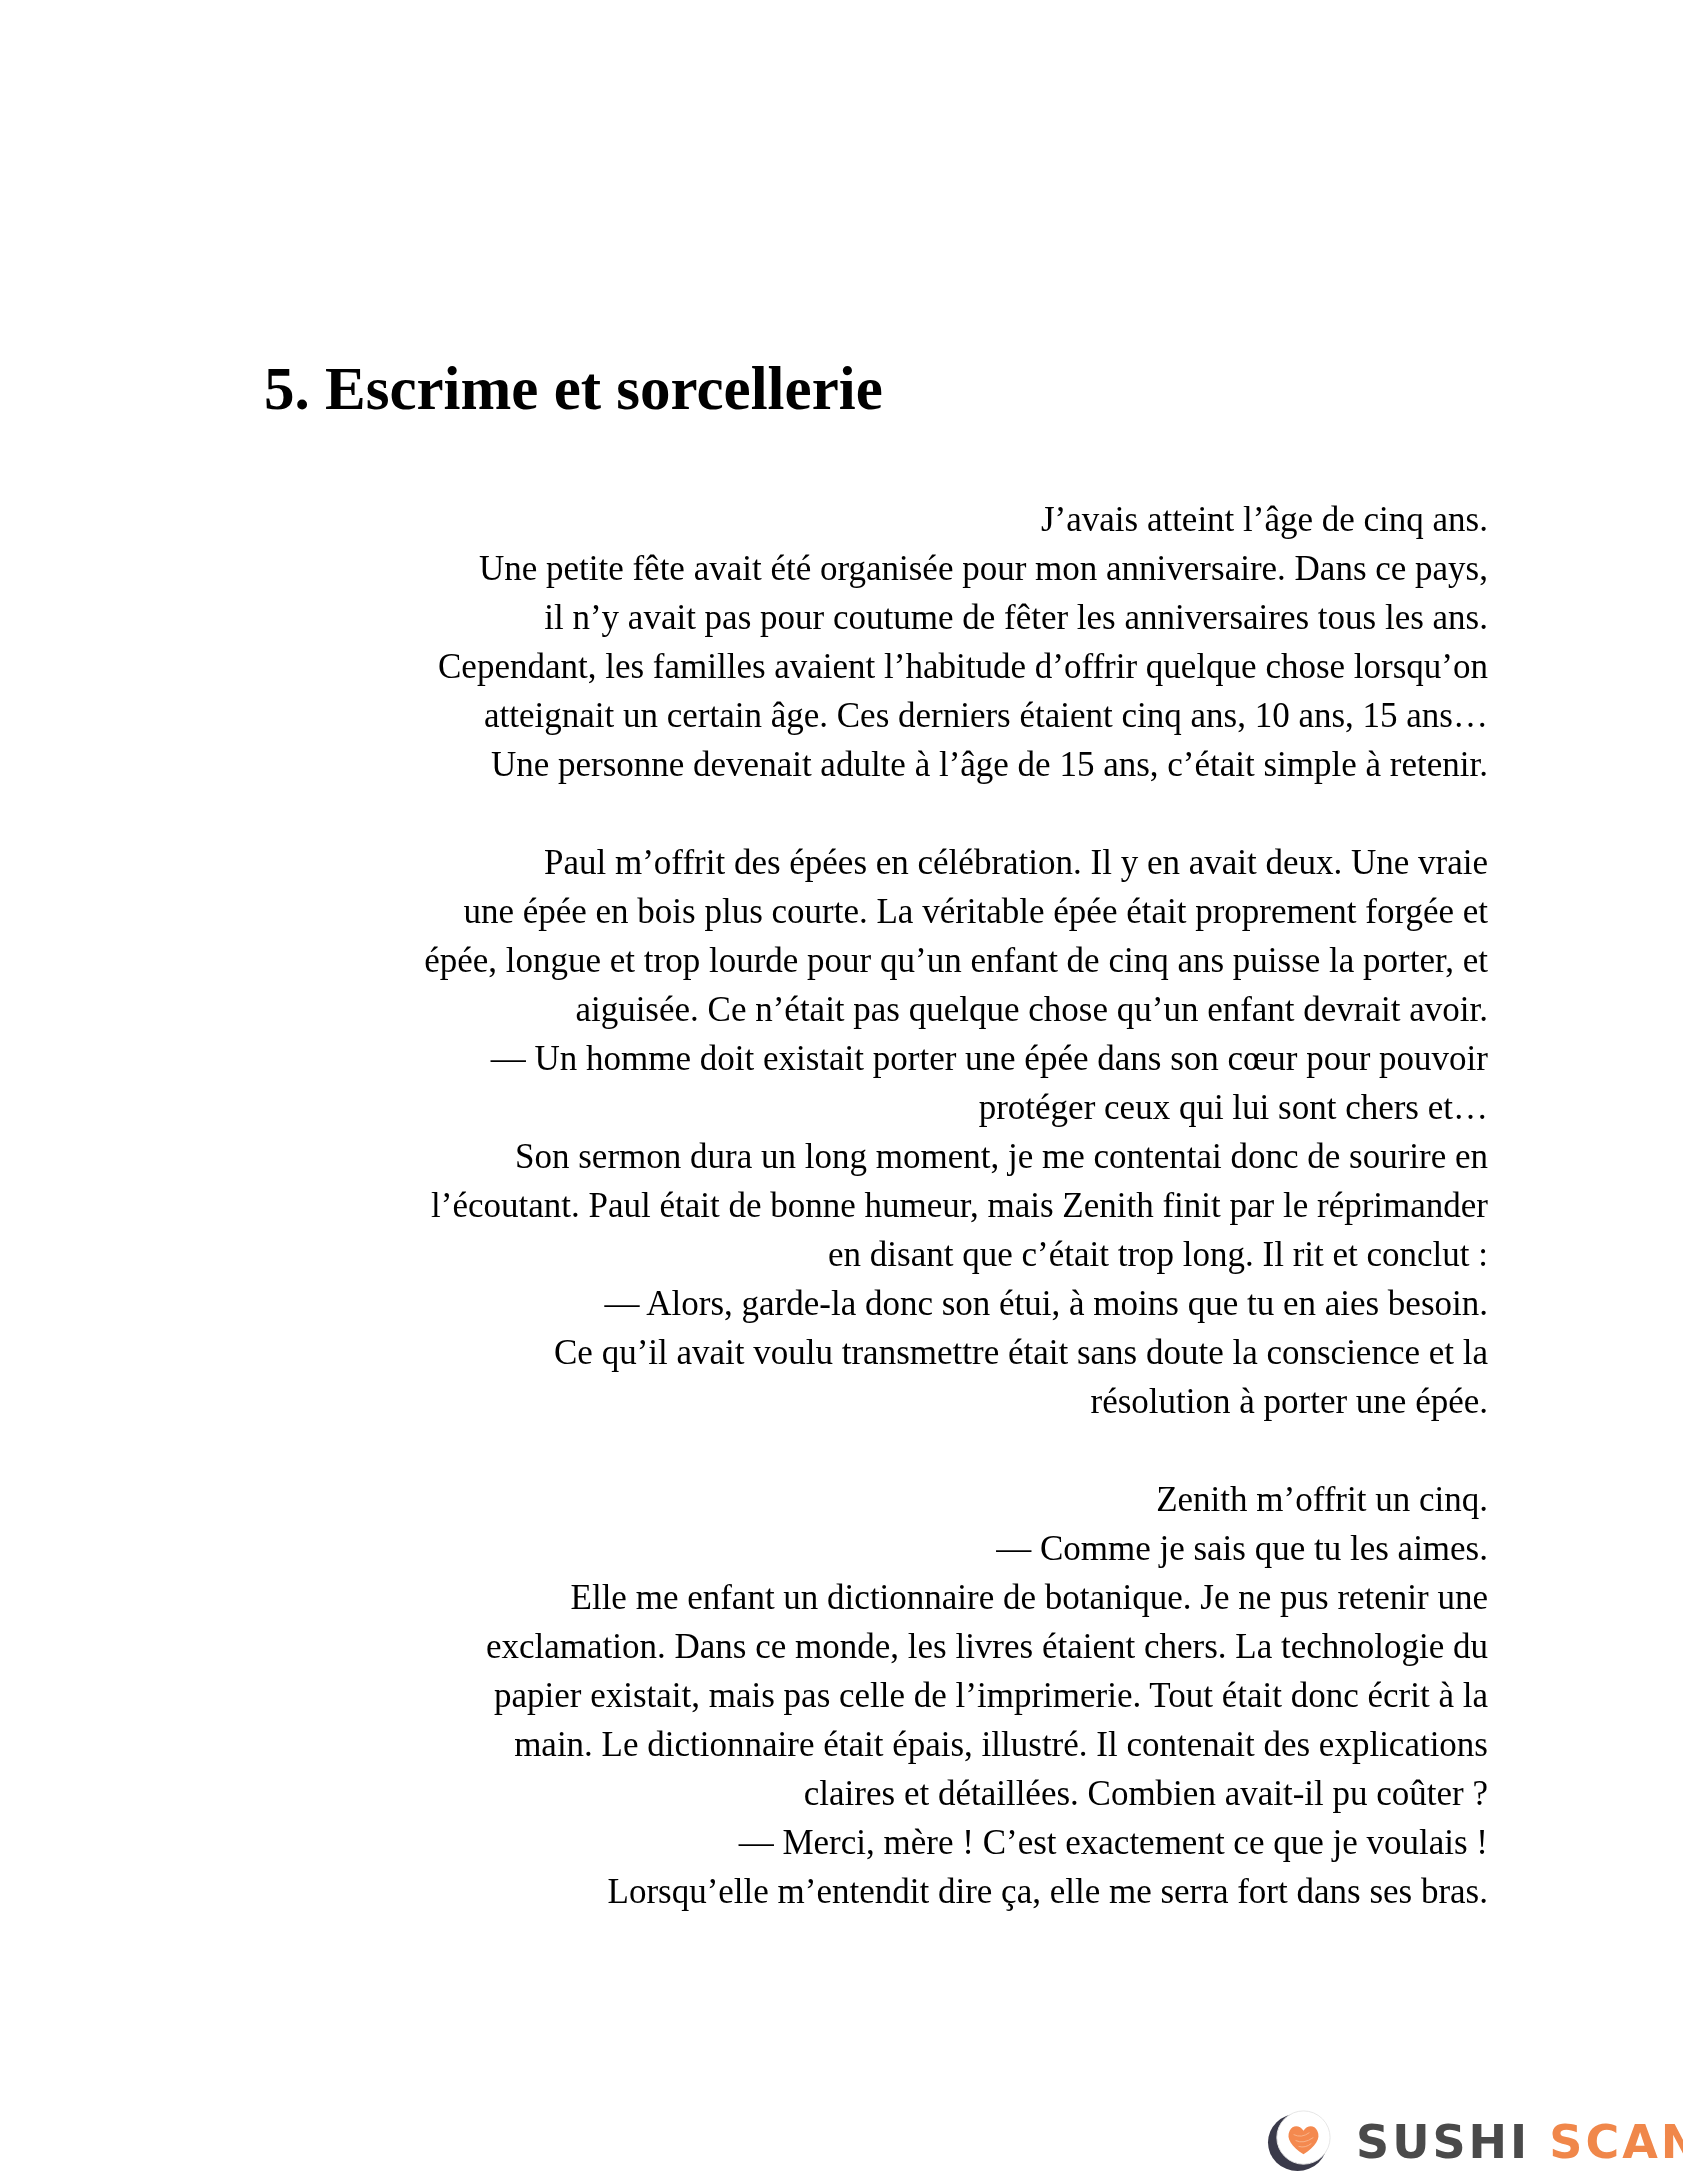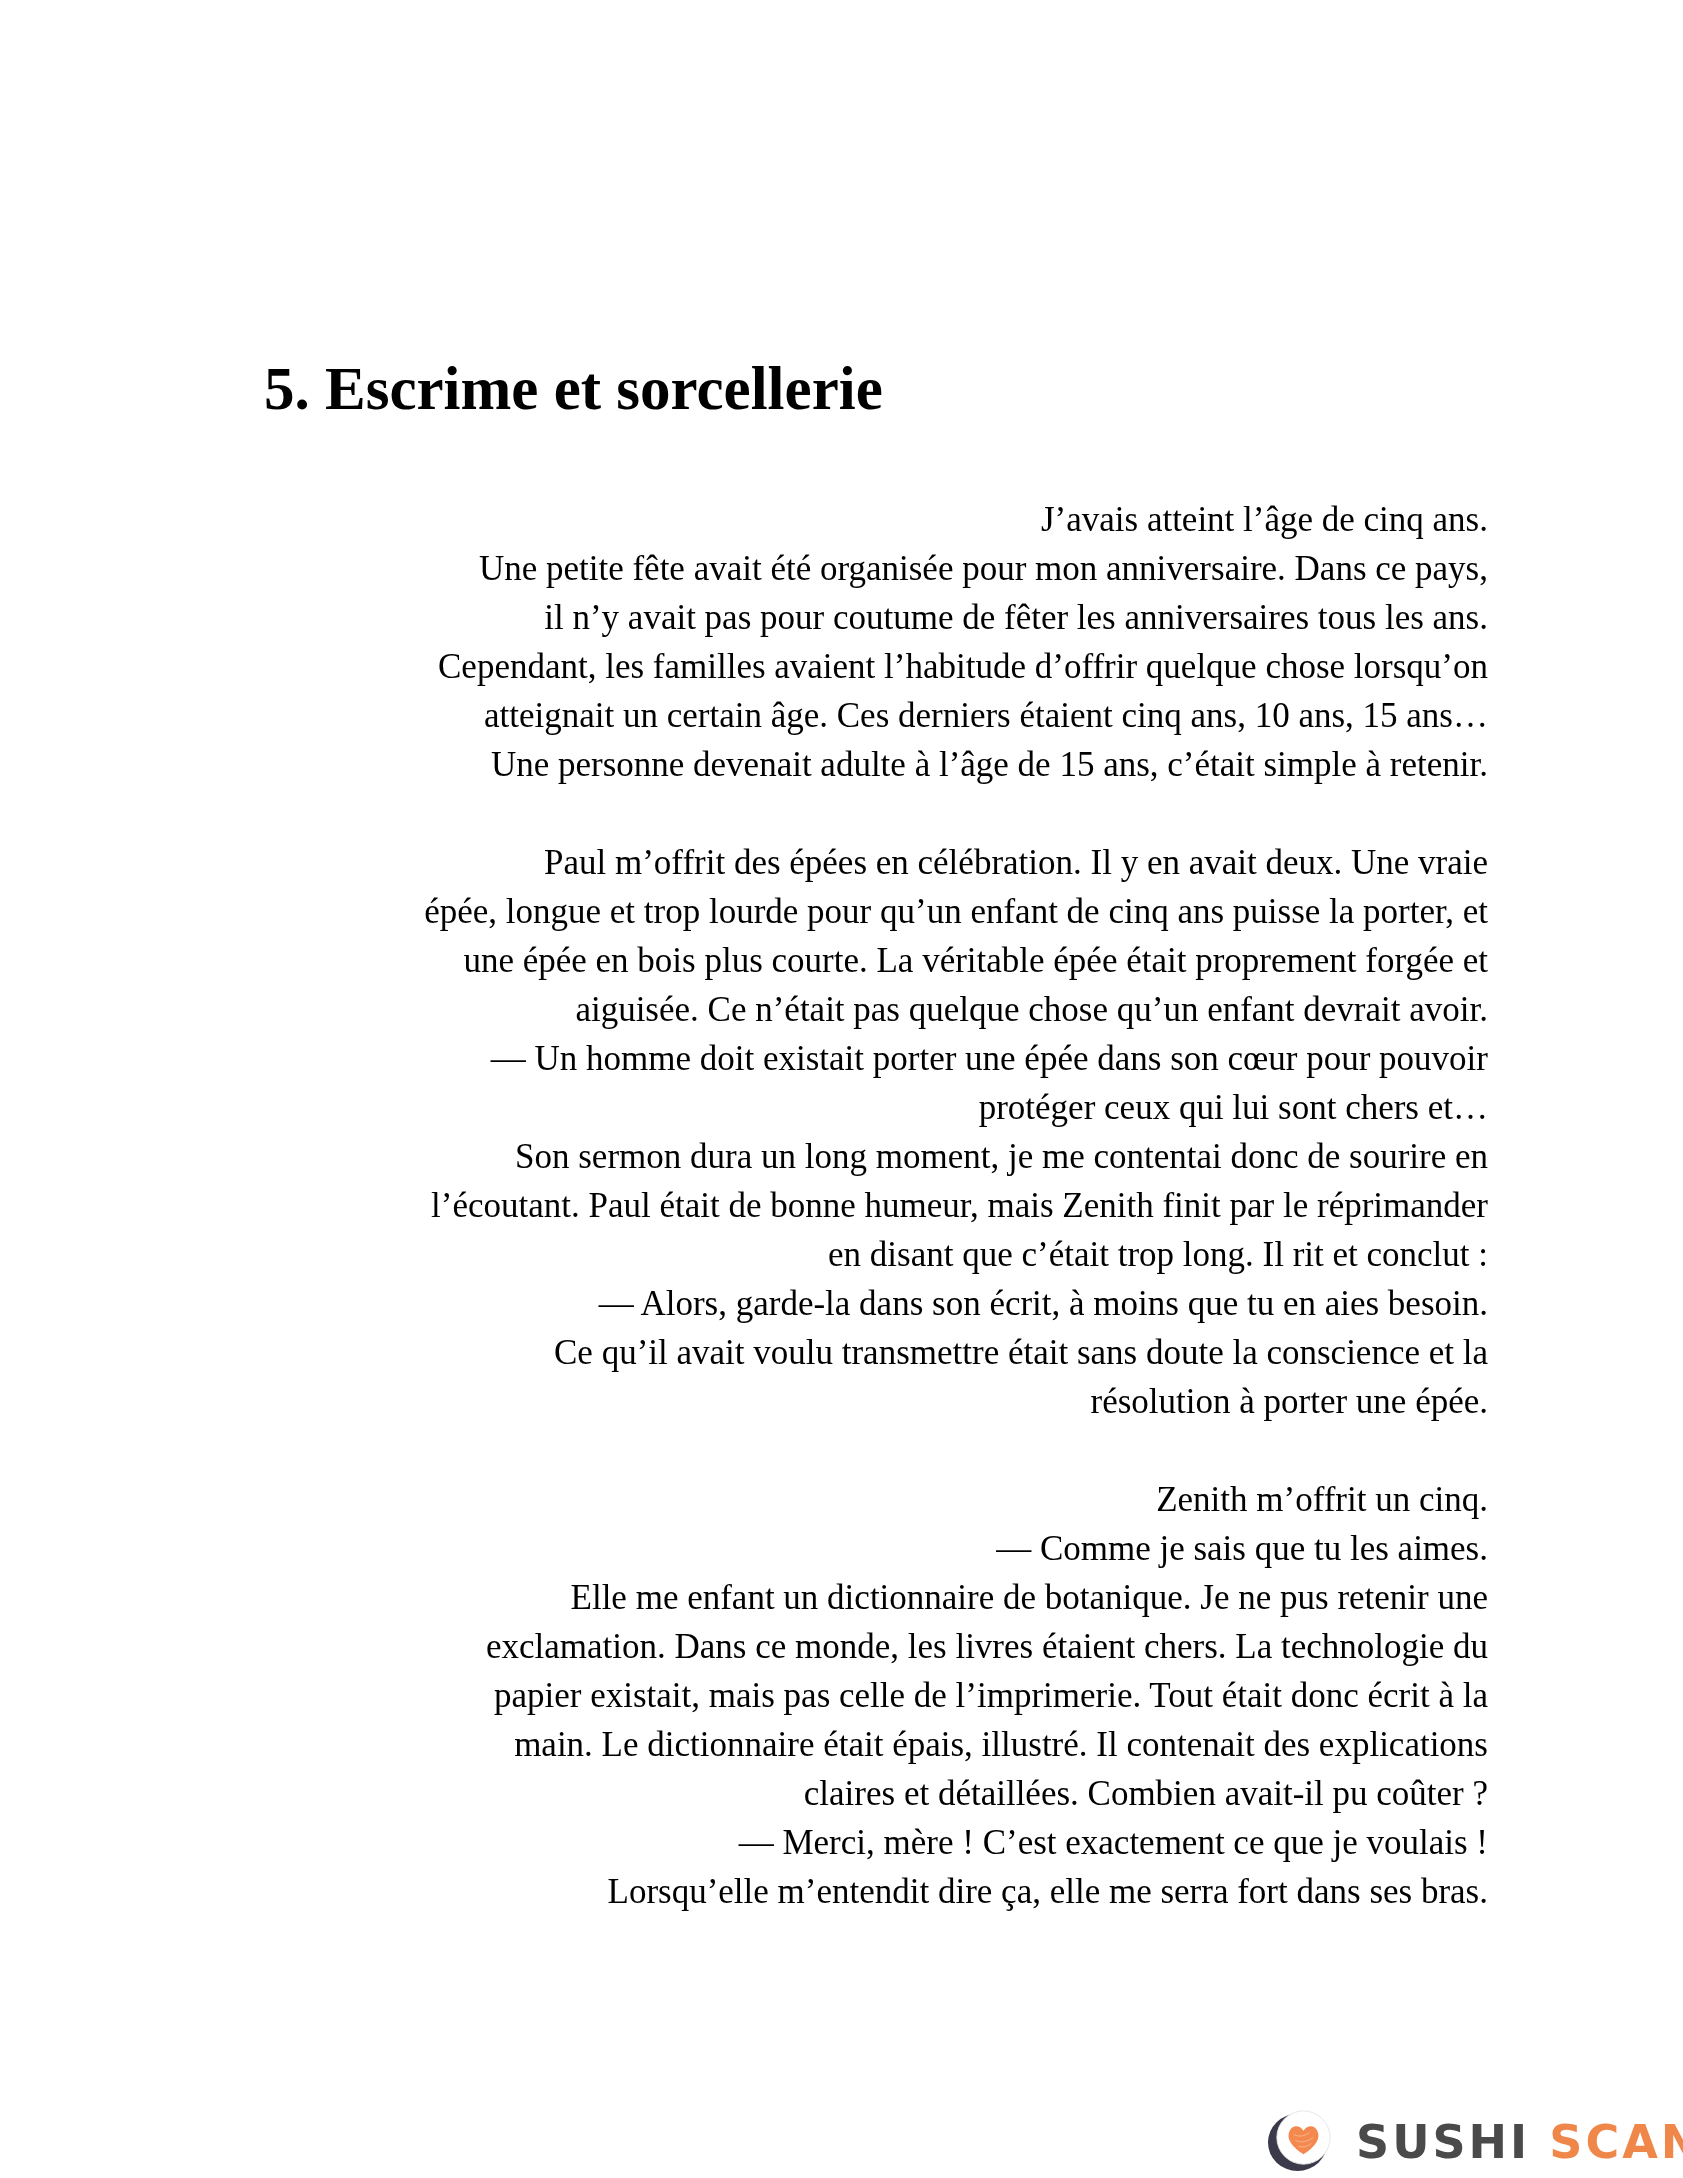--- a/index.html
+++ b/index.html
@@ -31,29 +31,29 @@
 
   <div class="body-text" id="body-text">
       <div class="line indent">J’avais atteint l’âge de cinq ans.</div>
       <div class="line indent">Une petite fête avait été organisée pour mon anniversaire. Dans ce pays,</div>
       <div class="line">il n’y avait pas pour coutume de fêter les anniversaires tous les ans.</div>
       <div class="line">Cependant, les familles avaient l’habitude d’offrir quelque chose lorsqu’on</div>
       <div class="line">atteignait un certain âge. Ces derniers étaient cinq ans, 10 ans, 15 ans…</div>
       <div class="line">Une personne devenait adulte à l’âge de 15 ans, c’était simple à retenir.</div>
       <div class="blank"></div>
       <div class="line indent">Paul m’offrit des épées en célébration. Il y en avait deux. Une vraie</div>
+      <div class="line">une épée en bois plus courte. La véritable épée était proprement forgée et</div>
       <div class="line">épée, longue et trop lourde pour qu’un enfant de cinq ans puisse la porter, et</div>
-      <div class="line">une épée en bois plus courte. La véritable épée était proprement forgée et</div>
       <div class="line">aiguisée. Ce n’était pas quelque chose qu’un enfant devrait avoir.</div>
       <div class="line indent">— Un homme doit existait porter une épée dans son cœur pour pouvoir</div>
       <div class="line">protéger ceux qui lui sont chers et…</div>
       <div class="line indent">Son sermon dura un long moment, je me contentai donc de sourire en</div>
       <div class="line">l’écoutant. Paul était de bonne humeur, mais Zenith finit par le réprimander</div>
       <div class="line">en disant que c’était trop long. Il rit et conclut :</div>
-      <div class="line indent">— Alors, garde-la dans son écrit, à moins que tu en aies besoin.</div>
+      <div class="line indent">— Alors, garde-la donc son étui, à moins que tu en aies besoin.</div>
       <div class="line indent">Ce qu’il avait voulu transmettre était sans doute la conscience et la</div>
       <div class="line">résolution à porter une épée.</div>
       <div class="blank"></div>
       <div class="line indent">Zenith m’offrit un cinq.</div>
       <div class="line indent">— Comme je sais que tu les aimes.</div>
       <div class="line indent">Elle me enfant un dictionnaire de botanique. Je ne pus retenir une</div>
       <div class="line">exclamation. Dans ce monde, les livres étaient chers. La technologie du</div>
       <div class="line">papier existait, mais pas celle de l’imprimerie. Tout était donc écrit à la</div>
       <div class="line">main. Le dictionnaire était épais, illustré. Il contenait des explications</div>
       <div class="line">claires et détaillées. Combien avait-il pu coûter ?</div>

